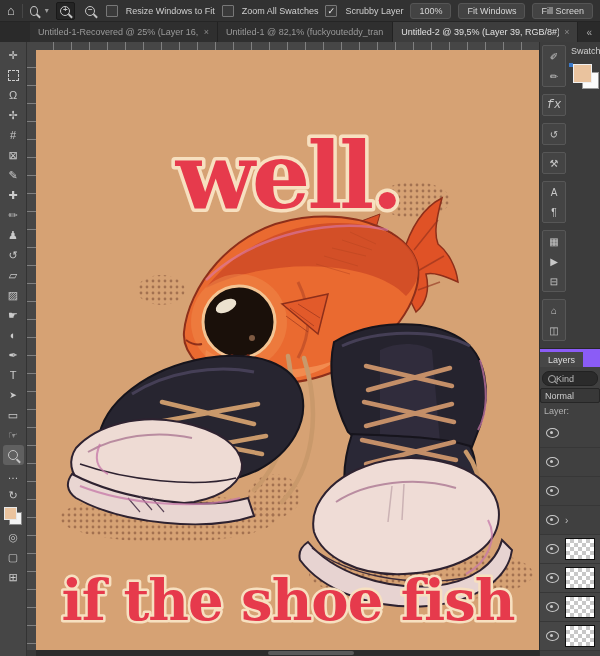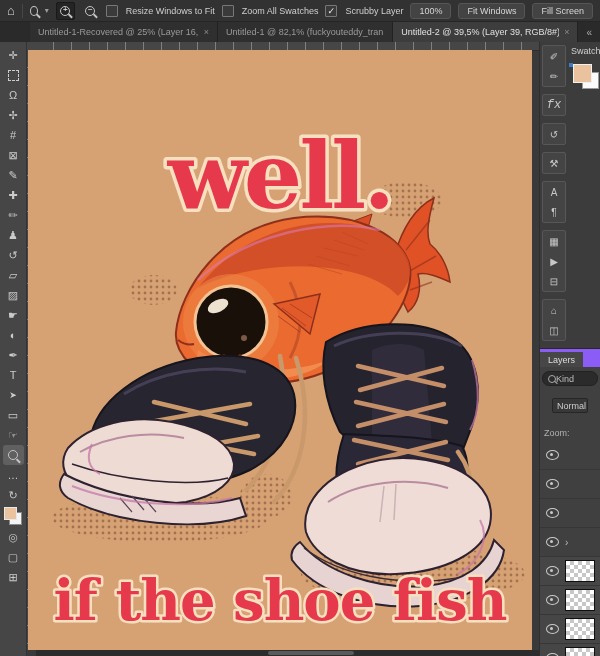--- a/index.html
+++ b/index.html
@@ -43,21 +43,21 @@
   .fgbg{position:relative;width:20px;height:18px;flex:0 0 auto;margin:2px 0}
   .fg{position:absolute;left:1px;top:0;width:11px;height:11px;border:1px solid #e8e8e8}
   .bgc{position:absolute;right:1px;bottom:0;width:11px;height:11px;background:#f4f4f4;border:1px solid #8a8a8a}
   
   .corner{position:absolute;left:27px;top:0;width:9px;height:8px;background:#464646;border-right:1px solid #2e2e2e;border-bottom:1px solid #2e2e2e}
   .hruler{position:absolute;left:36px;top:0;width:504px;height:8px;background:#464646;border-bottom:1px solid #2e2e2e;
           background-image:repeating-linear-gradient(90deg,transparent 0 17px,#808080 17px 18px)}
   .vruler{position:absolute;left:27px;top:8px;width:9px;bottom:6px;background:#464646;border-right:1px solid #2e2e2e;
           background-image:repeating-linear-gradient(180deg,transparent 0 17px,#808080 17px 18px)}
   
-  .canvas{position:absolute;left:28px;top:8px;width:504px;height:600px;background:#d6a274;overflow:hidden}
+  .canvas{position:absolute;left:36px;top:8px;width:504px;height:600px;background:#d6a274;overflow:hidden}
   .canvas svg{display:block}
   .hscroll{position:absolute;left:36px;width:504px;bottom:0;height:6px;background:#2c2c2c}
   .hthumb{position:absolute;left:46%;top:1px;width:17%;height:4px;background:#5a5a5a;border-radius:2px}
   
   .dock{position:absolute;right:0;top:0;width:60px;bottom:0;background:#3c3c3c;border-left:1px solid #2e2e2e}
   .strip{position:absolute;left:2px;top:3px;width:24px}
   .grp{border:1px solid #575757;border-radius:2px;margin-bottom:7px;background:#444;overflow:hidden}
   .picon{width:22px;height:20px;display:flex;align-items:center;justify-content:center;color:#c8c8c8;font-size:10px}
   .picon.fx{font-family:Liberation Mono, monospace;font-style:italic;font-size:12px}
   .swcol{position:absolute;left:29px;top:0;right:0;overflow:hidden}
@@ -67,21 +67,21 @@
   .sw-front{position:absolute;left:4px;top:4px;width:17px;height:17px;border:1px solid #f0f0f0}
   .sw-dot{position:absolute;left:0;top:3px;width:4px;height:4px;background:#3b79c9}
   
   .layers{position:absolute;left:0;right:0;top:306px;bottom:0;background:#404040;border-top:1px solid #282828;overflow:hidden}
   .lhead{height:18px;background:#8b5cf6;display:flex;align-items:flex-end}
   .ltab{background:#474747;padding:3px 8px 2px;color:#ddd;white-space:nowrap}
   .srch{margin:4px 2px 2px;height:13px;background:#2b2b2b;border:1px solid #222;border-radius:7px;
         display:flex;align-items:center;gap:0;padding:0 5px;color:#bbb;white-space:nowrap;overflow:hidden}
   .smag{position:relative;width:6px;height:6px;border:1px solid #aaa;border-radius:50%;flex:0 0 auto}
   .smag::after{content:"";position:absolute;width:4px;height:1px;background:#aaa;transform:rotate(45deg);right:-3px;bottom:-1px}
-  .blend{margin:12px;height:13px;background:#383838;border:1px solid #262626;border-radius:2px;
+  .blend{margin:0;height:13px;background:#383838;border:1px solid #262626;border-radius:2px;
          padding:0 4px;display:flex;align-items:center;color:#ccc;white-space:nowrap;overflow:hidden}
   .lock{padding:3px 4px;color:#b0b0b0;white-space:nowrap}
   .lrow{height:28px;border-bottom:1px solid #373737;display:flex;align-items:center;gap:6px;padding-left:6px;overflow:hidden}
   .lrow.grp2{background:#464646}
   .eye{width:11px;height:8px;border:1px solid #c9c9c9;border-radius:50%;position:relative;flex:0 0 auto}
   .eye::after{content:"";position:absolute;left:3px;top:2px;width:3px;height:3px;background:#c9c9c9;border-radius:50%}
   .exp{color:#bbb;font-size:10px}
   .thumb{width:28px;height:20px;border:1px solid #0f0f0f;flex:0 0 auto;
          background:conic-gradient(#c8c8c8 0 25%,#fff 0 50%,#c8c8c8 0 75%,#fff 0);background-size:8px 8px}
 </style>
@@ -316,21 +316,21 @@
             <span class="ltab">Layers</span>
           </div>
         <div class="srch">
           <span class="smag"></span>
           <span>Kind</span>
         </div>
         <div class="blend">
           <span>Normal</span>
         </div>
         <div class="lock">
-          <span>Zoom:</span>
+          <span>Layer:</span>
         </div>
         <div class="lrow">
             <span class="eye"></span>
           </div>
         <div class="lrow">
             <span class="eye"></span>
           </div>
         <div class="lrow">
             <span class="eye"></span>
           </div>

